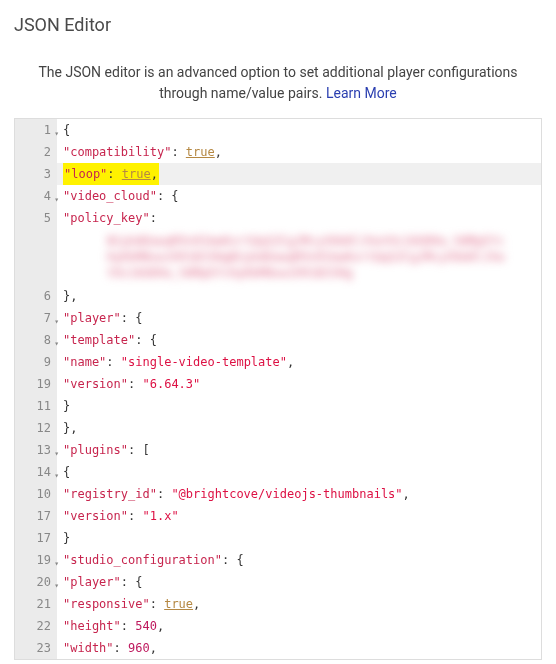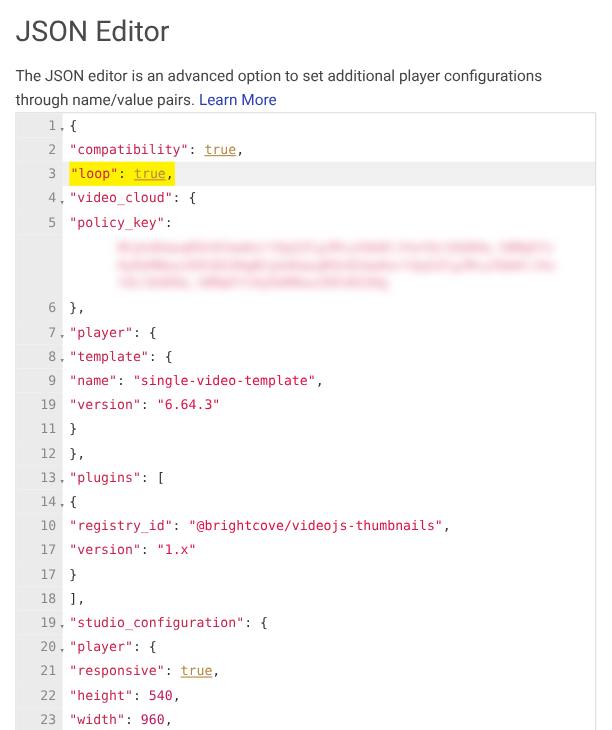--- a/index.html
+++ b/index.html
@@ -4,29 +4,31 @@
 <style>
   * { box-sizing: border-box; margin: 0; padding: 0; }
   body {
     font-family: -apple-system, BlinkMacSystemFont, "Segoe UI", Roboto, sans-serif;
     width: 556px;
     background: #fff;
     color: #333;
     padding: 14px 14px 14px 14px;
   }
   .title {
-    font-size: 26px;
+    font-size: 18px;
     font-weight: 400;
     color: #4a4a4a;
-    margin-bottom: 16px;
+    margin-bottom: 27px;
   }
   .desc {
     font-size: 14px;
     line-height: 1.5;
     color: #444;
+    margin-bottom: 14px;
+    text-align: center;
   }
   .desc a {
     color: #2b3fb0;
     text-decoration: none;
   }
   .editor {
     border: 1px solid #ddd;
     font-family: "Menlo", "Consolas", monospace;
     font-size: 12px;
     line-height: 22px;
@@ -164,24 +166,20 @@
     </div>
     <div class="line">
       <div class="gutter">17</div>
       <div class="code">      <span class="k">"version"</span><span class="p">: </span><span class="s">"1.x"</span></div>
     </div>
     <div class="line">
       <div class="gutter">17</div>
       <div class="code">    <span class="p">}</span></div>
     </div>
     <div class="line">
-      <div class="gutter">18</div>
-      <div class="code">  <span class="p">],</span></div>
-    </div>
-    <div class="line">
       <div class="gutter">19<span class="fold">▾</span></div>
       <div class="code">  <span class="k">"studio_configuration"</span><span class="p">: {</span></div>
     </div>
     <div class="line">
       <div class="gutter">20<span class="fold">▾</span></div>
       <div class="code">    <span class="k">"player"</span><span class="p">: {</span></div>
     </div>
     <div class="line">
       <div class="gutter">21</div>
       <div class="code">      <span class="k">"responsive"</span><span class="p">: </span><span class="b">true</span><span class="p">,</span></div>

